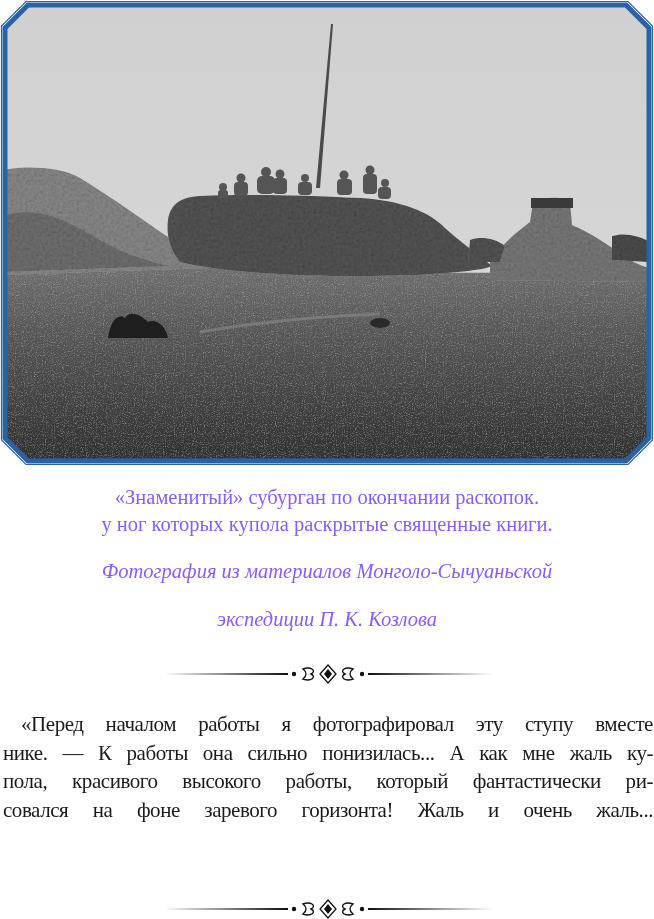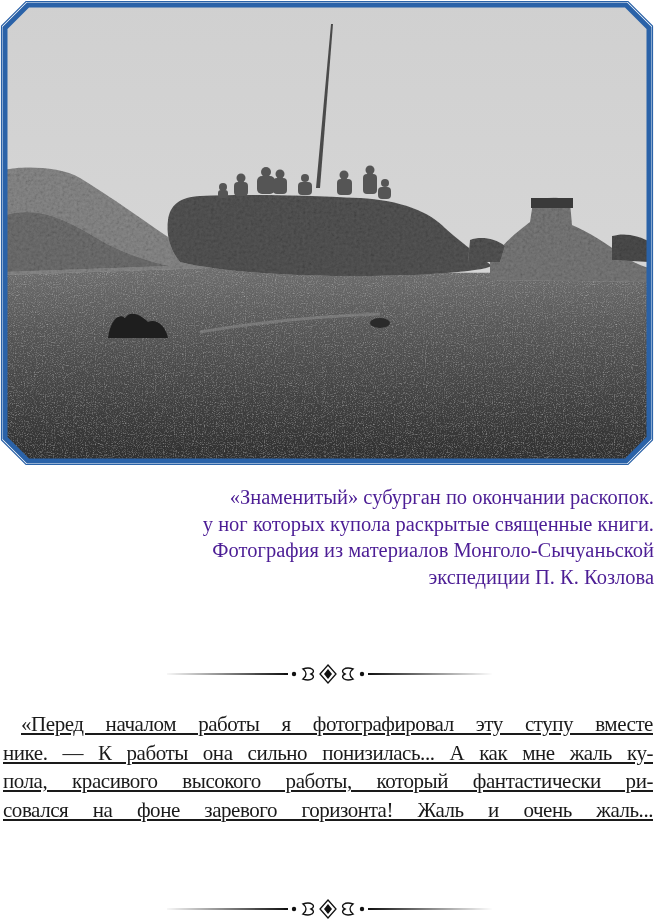--- a/index.html
+++ b/index.html
@@ -26,30 +26,32 @@
   .photo-frame svg {
     display: block;
   }
 
   
   .caption {
     position: absolute;
     left: 0;
     top: 484px;
     width: 654px;
-    text-align: right;
-    color: #4c1d95;
+    text-align: center;
+    color: #8b5cf6;
     font-size: 20.5px;
     line-height: 26.5px;
   }
   .caption .line {
     display: block;
     white-space: nowrap;
   }
   .caption .italic {
+    font-style: italic;
+    margin-top: 21px;
   }
 
   
   .ornament {
     position: absolute;
     left: 163px;
     width: 330px;
     height: 26px;
   }
   .ornament svg { display: block; }
@@ -63,21 +65,20 @@
     color: #1a1a1a;
     font-size: 21px;
     line-height: 28.5px;
   }
   .body-text .line {
     display: block;
     white-space: nowrap;
     text-align: justify;
     text-align-last: justify;
     letter-spacing: -0.45px;
-    text-decoration: underline;
   }
   .body-text .line.first {
     padding-left: 18px;
   }
   .body-text .line.last {
     text-align-last: left;
   }
 </style>
 </head>
 <body>

